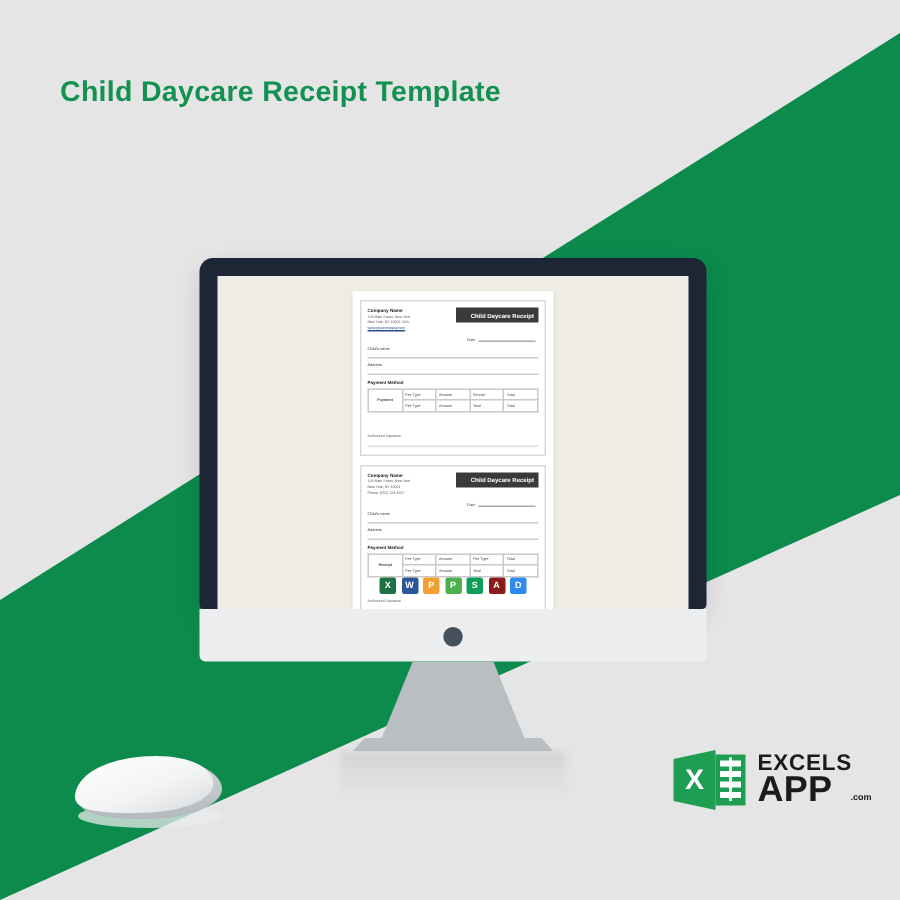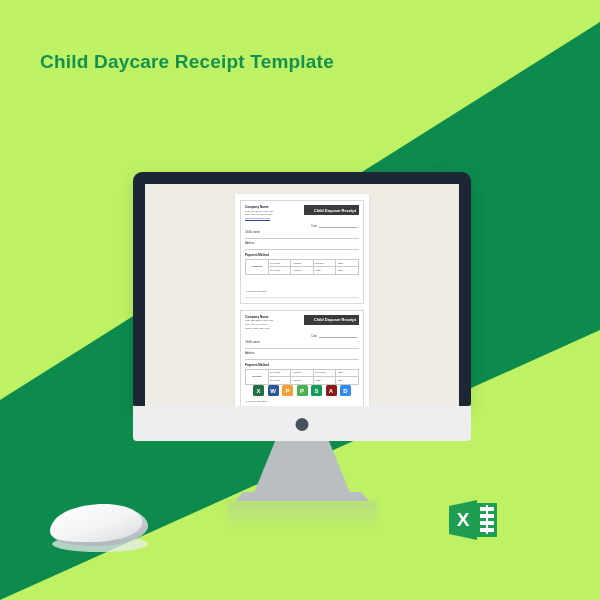--- a/index.html
+++ b/index.html
@@ -1,18 +1,18 @@
 <!DOCTYPE html>
 <html><head>
 <meta charset="utf-8">
 <style>
   html,body{margin:0;padding:0;}
   body{width:600px;height:600px;overflow:hidden;background:#ffffff;
        font-family:"Liberation Sans",sans-serif;}
-  .stage{position:relative;width:600px;height:600px;overflow:hidden;background:#bef264;}
+  .stage{position:relative;width:600px;height:600px;overflow:hidden;background:#e5e5e5;}
 
   
   .band{position:absolute;inset:0;}
   .band svg{display:block;width:600px;height:600px;}
 
   
   .headline{position:absolute;left:40px;top:52px;z-index:5;}
   .headline .sub{font-size:19px;font-weight:600;letter-spacing:.2px;
      color:#139150;line-height:1.1;margin:0 0 4px 0;white-space:nowrap;}
   .headline .main{font-size:34px;font-weight:bold;letter-spacing:-.4px;
@@ -241,15 +241,19 @@
         <g fill="#ffffff">
           <rect x="33" y="10" width="14" height="4"></rect>
           <rect x="33" y="17" width="14" height="4"></rect>
           <rect x="33" y="24" width="14" height="4"></rect>
           <rect x="33" y="31" width="14" height="4"></rect>
           <rect x="39" y="8" width="2" height="29"></rect>
         </g>
         <text x="16" y="29" font-family="Liberation Sans, sans-serif" font-size="19" font-weight="bold" fill="#ffffff" text-anchor="middle">X</text>
       </svg>
     </div>
+    <div class="logo-text">
+      <div class="l1">EXCELS</div>
+      <div class="l2"><span>APP</span><span class="dotcom">.com</span></div>
+    </div>
   </div>
 
 </div>
 
 </body></html>

